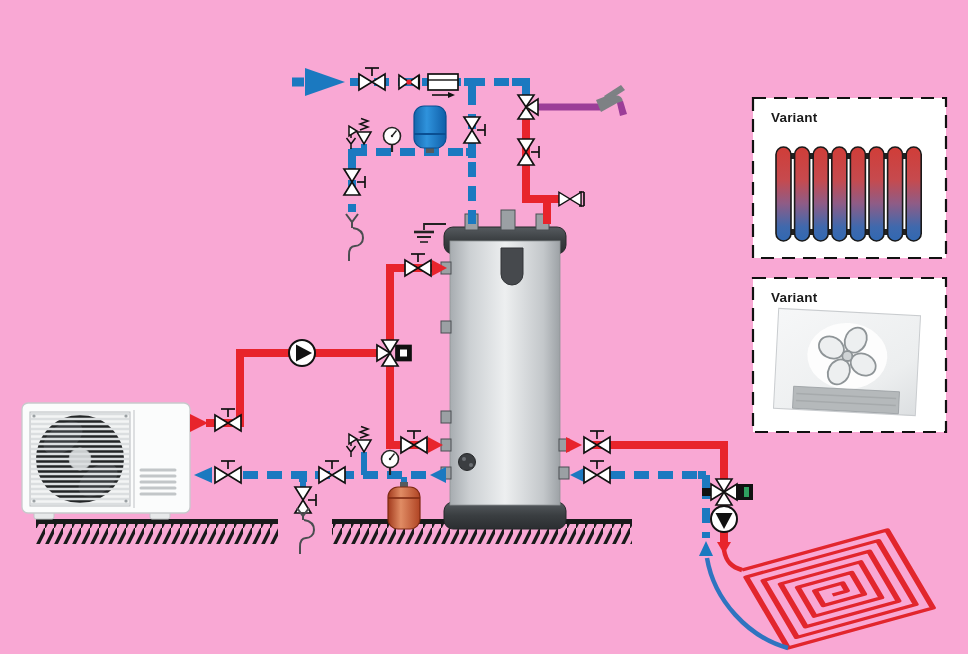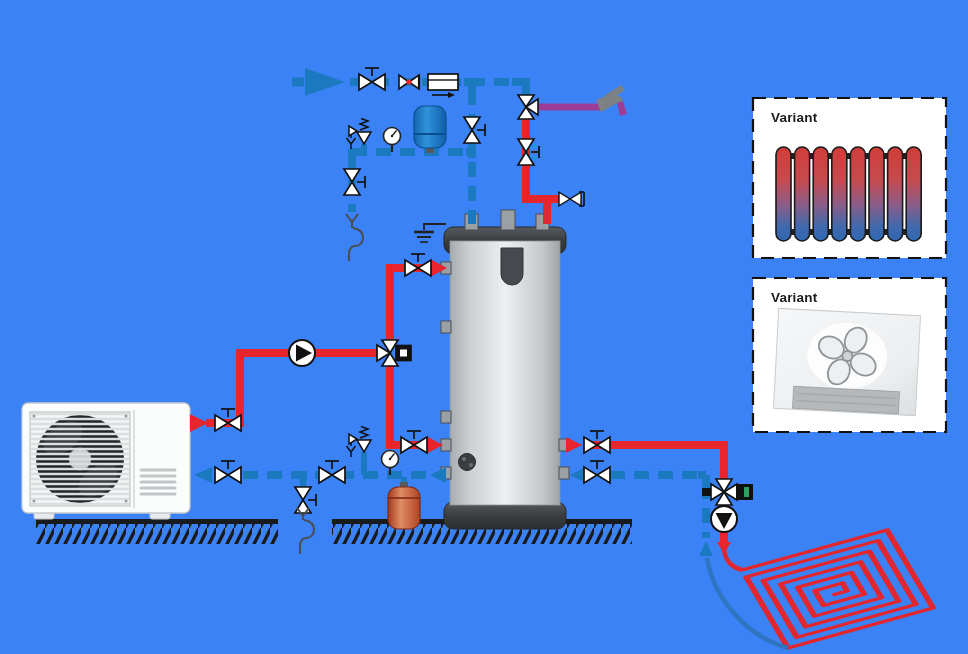--- a/index.html
+++ b/index.html
@@ -1,16 +1,16 @@
 <!DOCTYPE html>
 <html><head>
 <meta charset="utf-8">
 <style>
   html,body{margin:0;padding:0;background:#fff;}
-  #stage{position:relative;width:968px;height:654px;background:#3b82f6;overflow:hidden;
+  #stage{position:relative;width:968px;height:654px;background:#f9a8d4;overflow:hidden;
          font-family:"Liberation Sans",sans-serif;}
   svg{display:block;}
   text.variant-label{font-family:"Liberation Sans",sans-serif;font-size:13.5px;font-weight:bold;fill:#1a1a1a;letter-spacing:.2px;}
 </style>
 </head>
 <body>
 
 <div id="stage">
 <svg width="968" height="654" viewBox="0 0 968 654" xmlns="http://www.w3.org/2000/svg">
   <defs>

